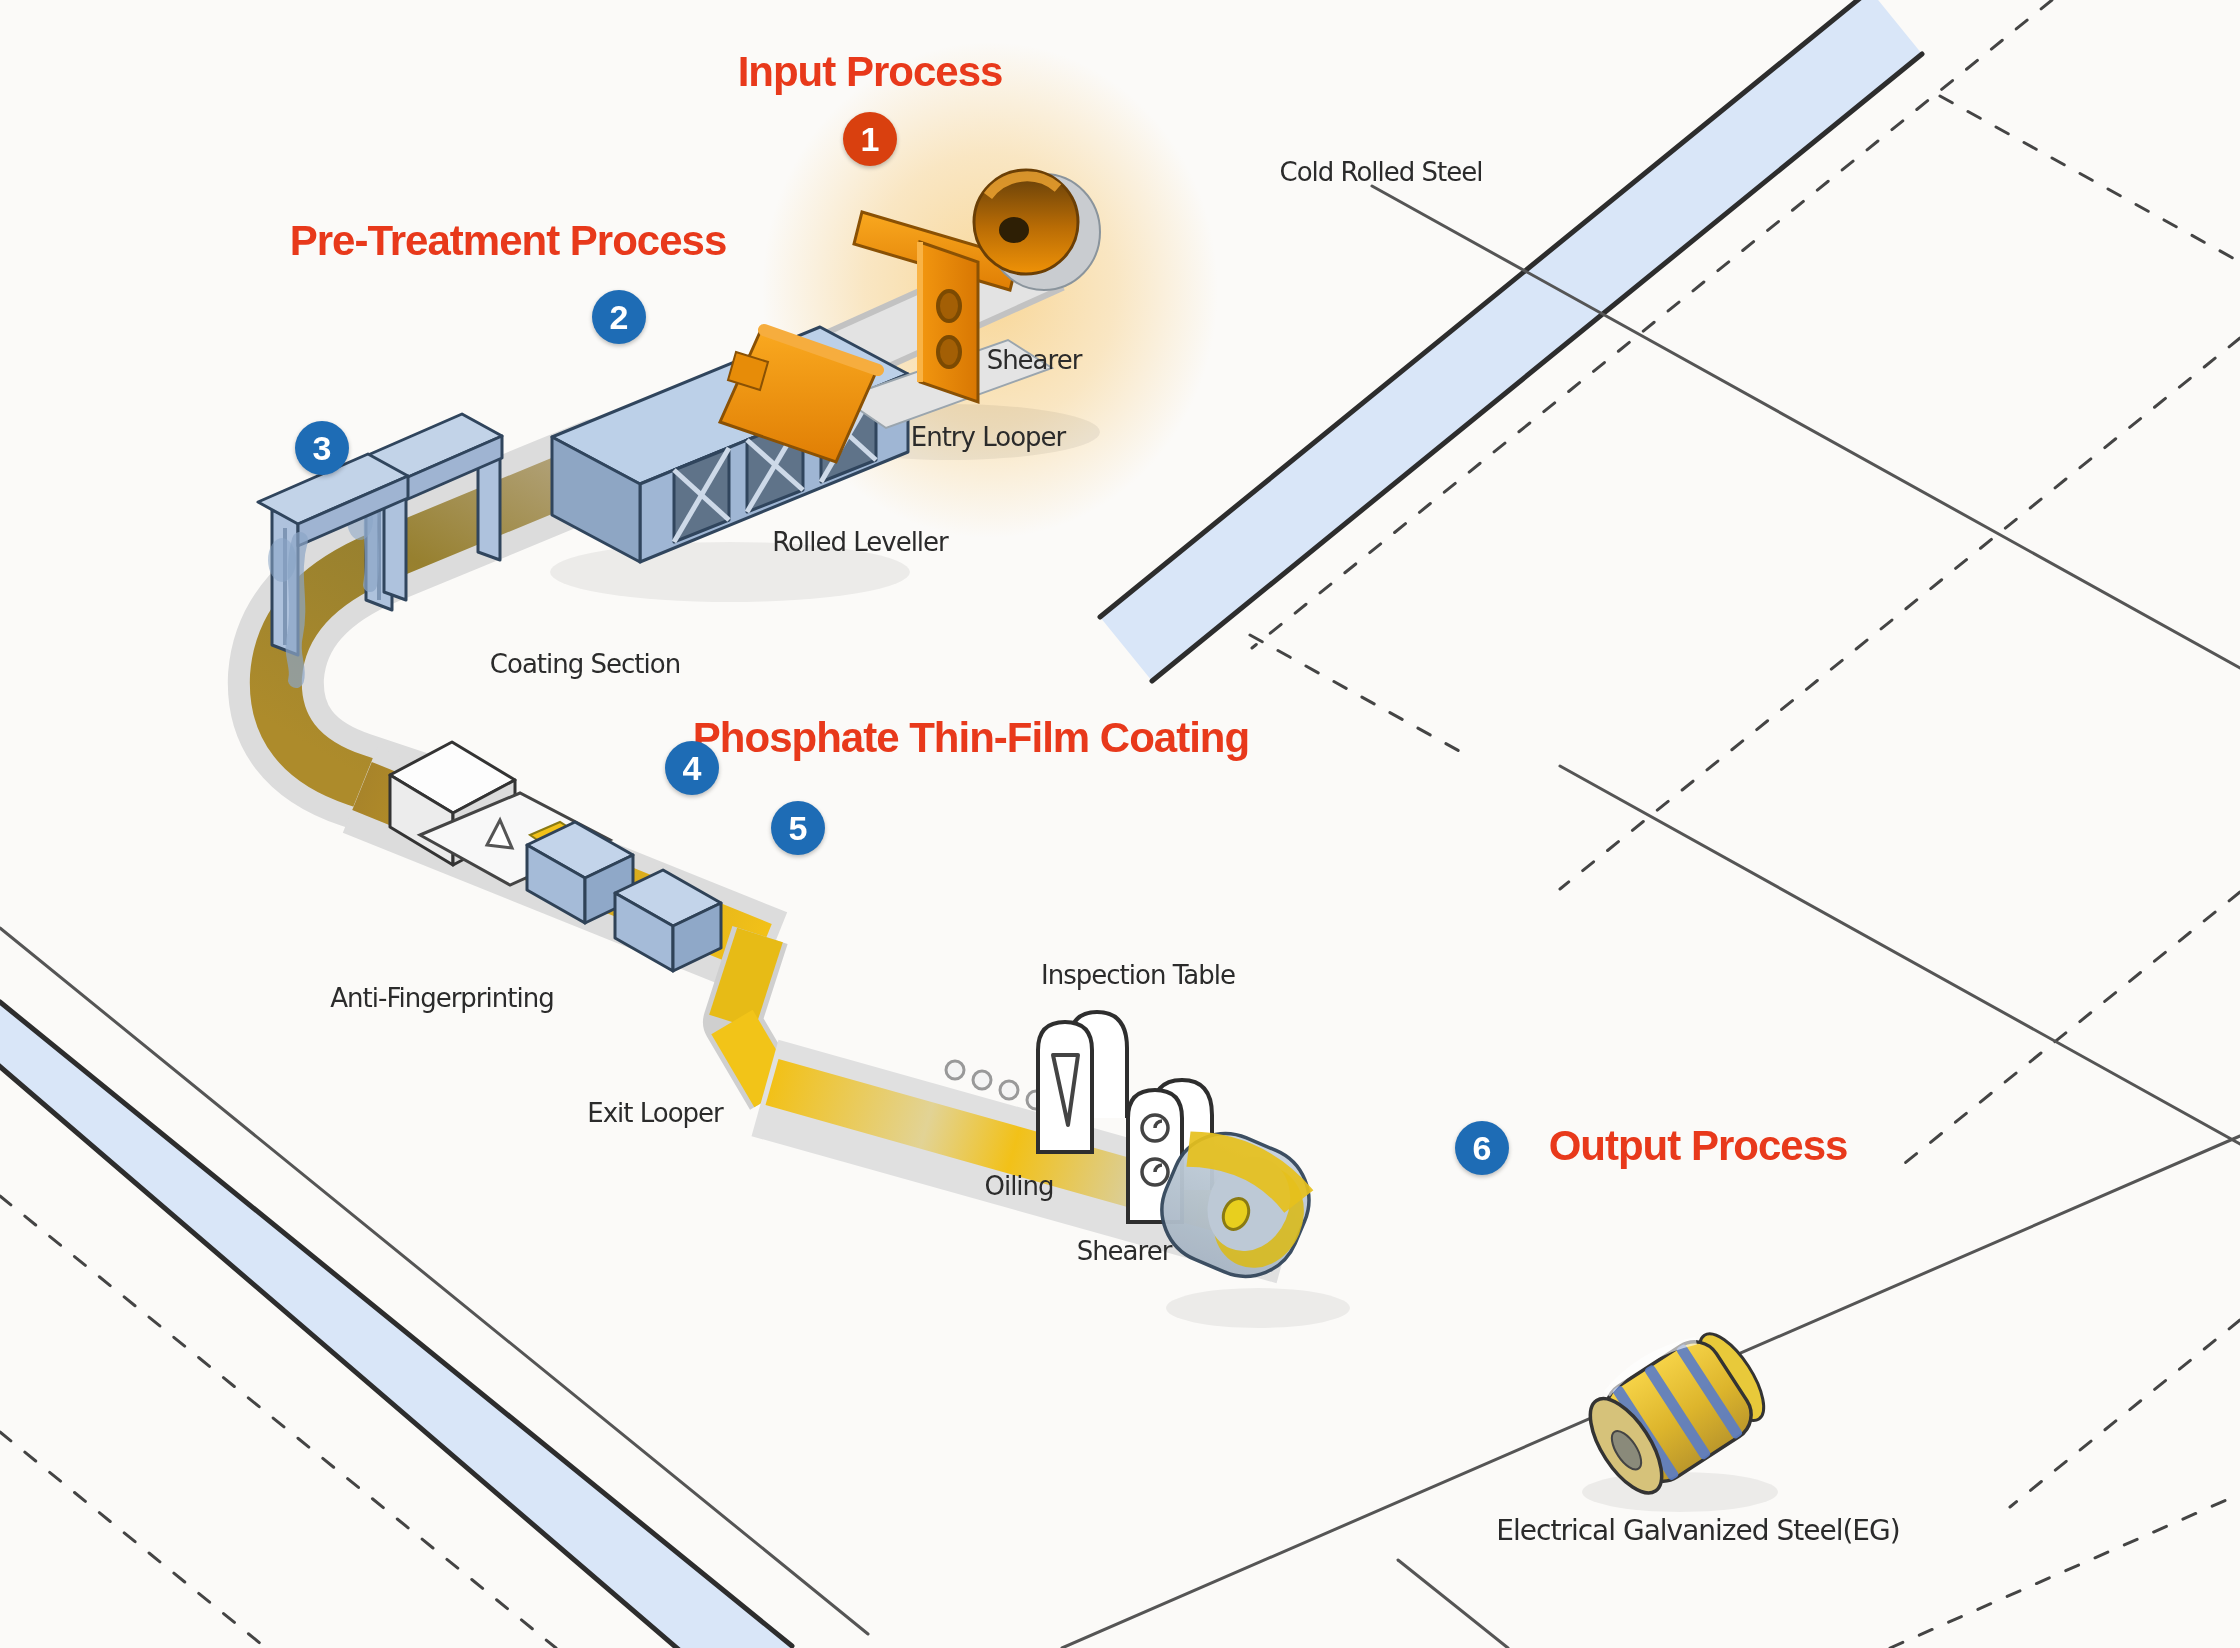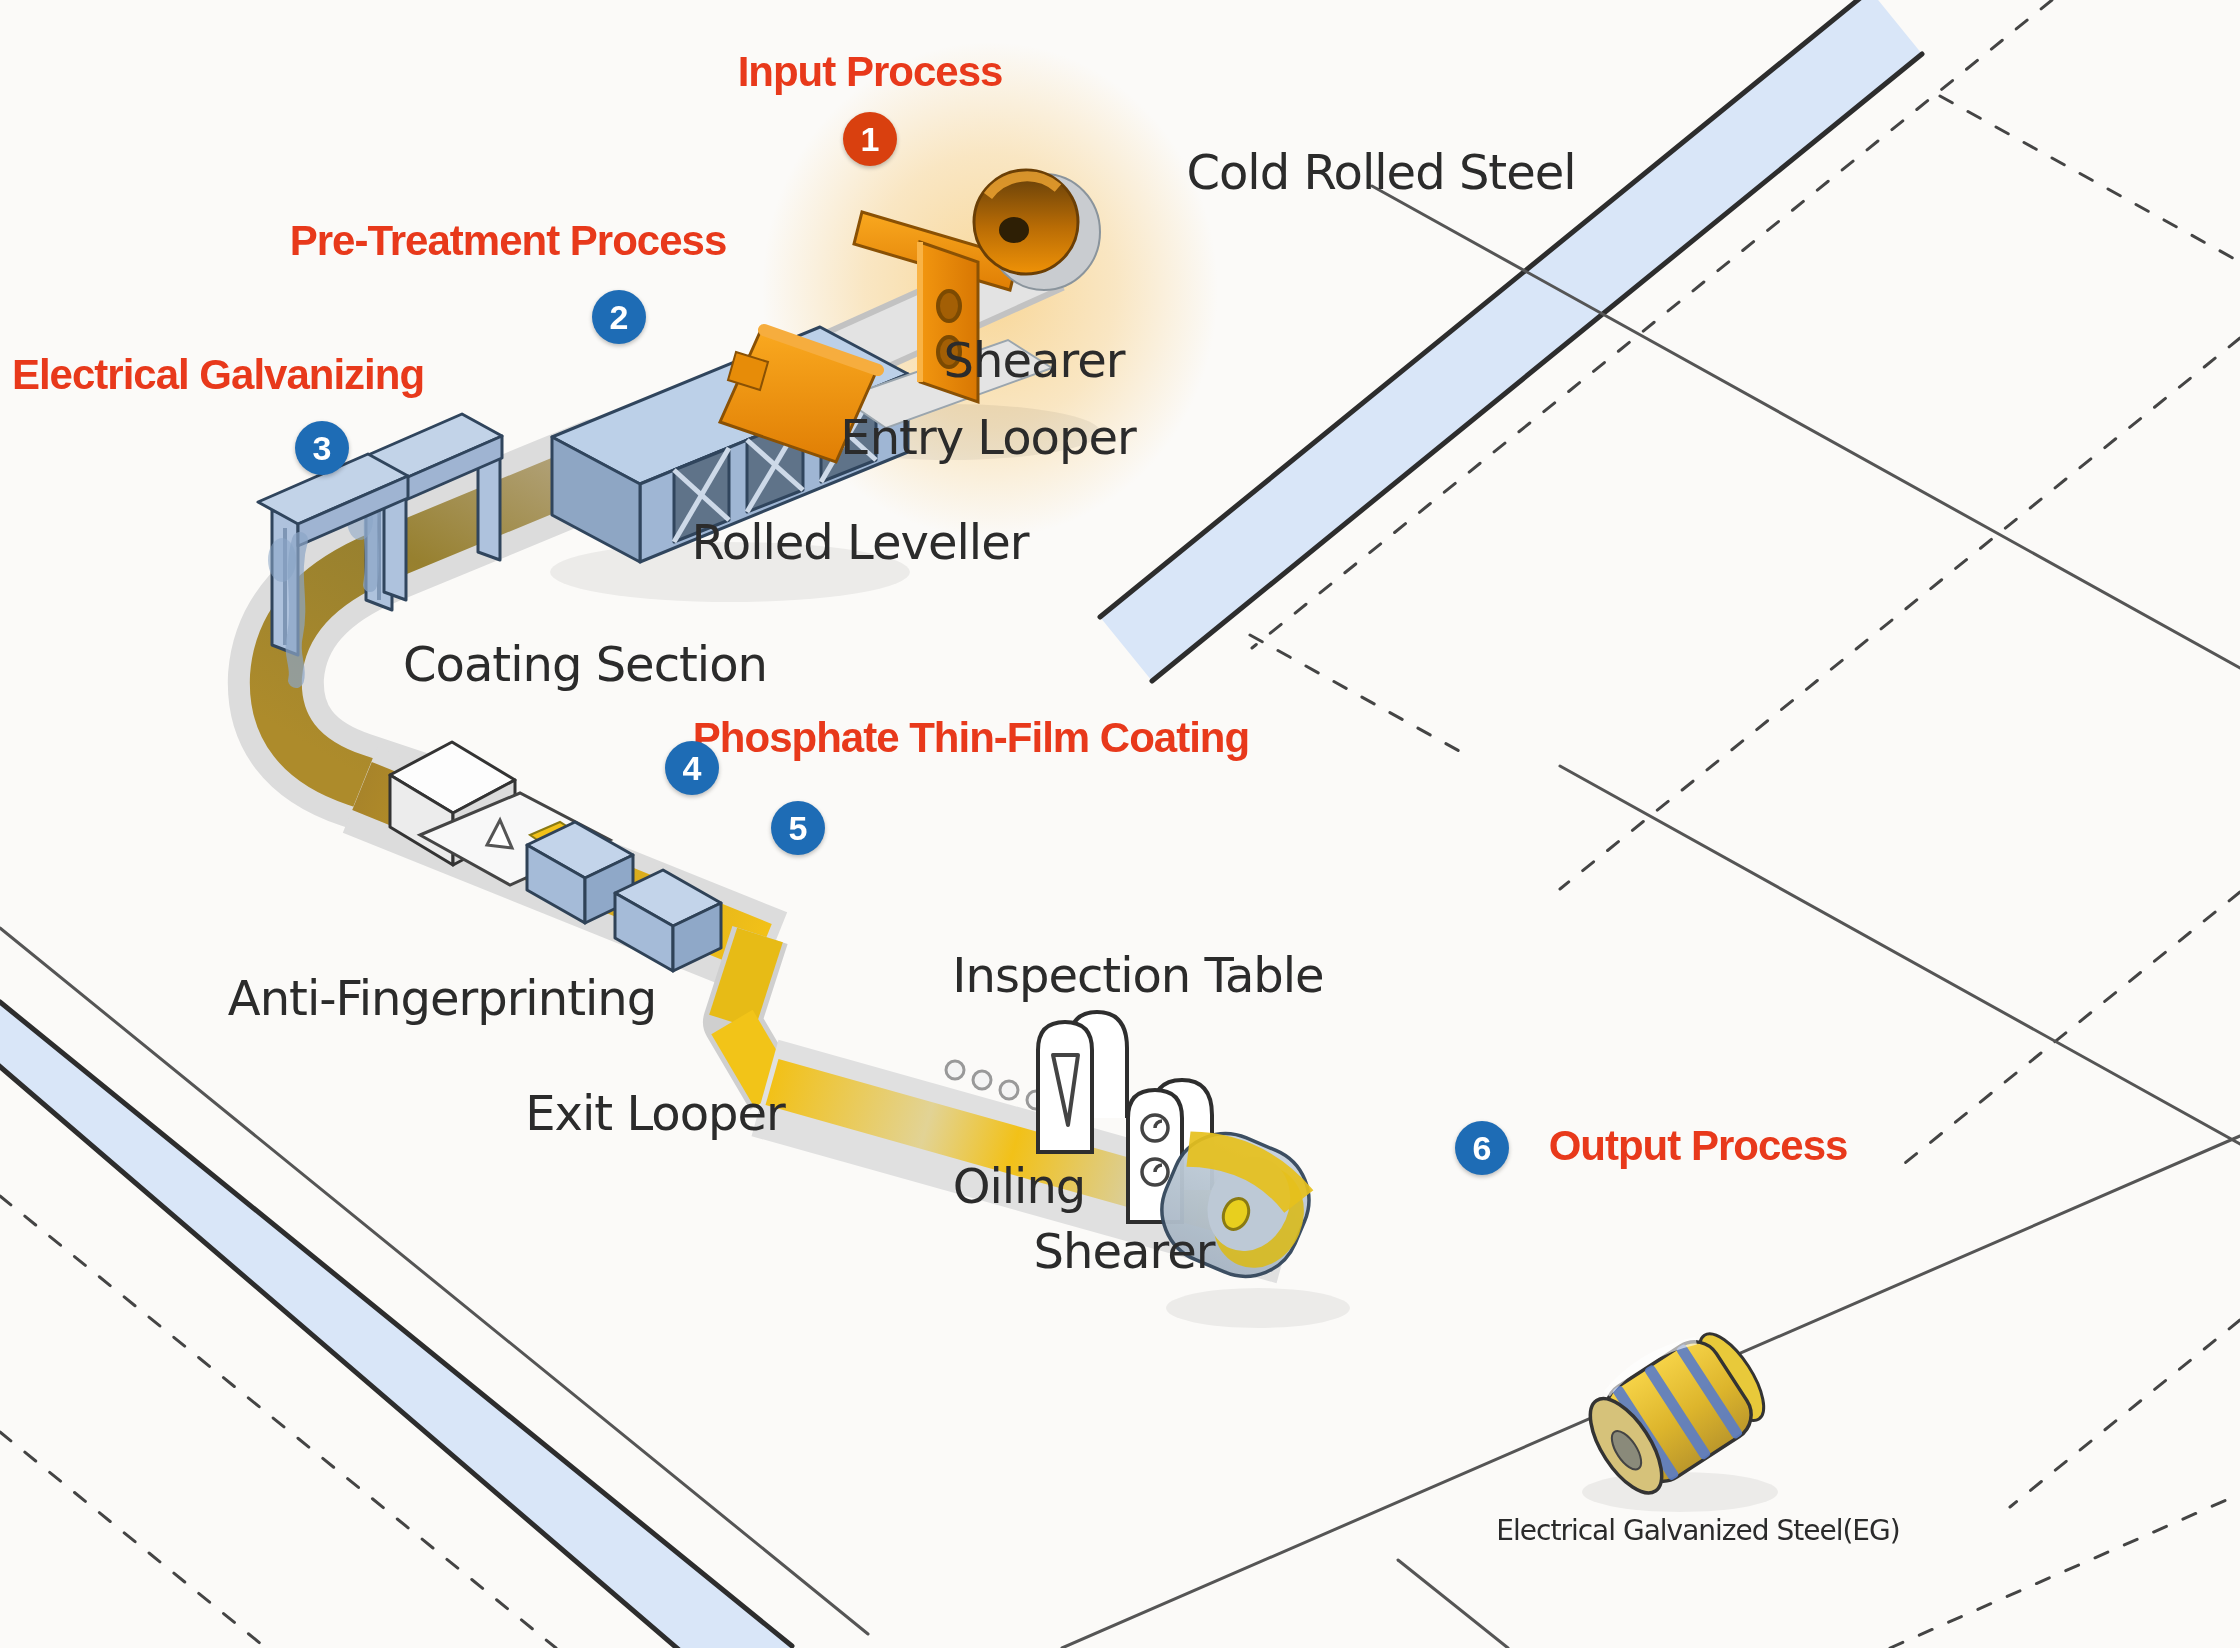--- a/index.html
+++ b/index.html
@@ -15,21 +15,21 @@
   .labels-layer{position:absolute;left:0;top:0;width:100%;height:100%;}
   .step-label{
     position:absolute;transform:translate(-50%,-50%);
     font-family:"Liberation Sans",sans-serif;
     font-weight:700;font-size:42px;line-height:1;
     letter-spacing:-1px;color:#e8391b;white-space:nowrap;
   }
   .equip-label{
     position:absolute;transform:translate(-50%,-50%);
     font-family:"DejaVu Sans",sans-serif;
-    font-weight:400;font-size:48px;line-height:1.1;
+    font-weight:400;font-size:26px;line-height:1.1;
     letter-spacing:-1px;color:#2b2b2b;white-space:nowrap;
   }
   .equip-label.small{font-size:28px;}
   .badge{
     position:absolute;width:54px;height:54px;border-radius:50%;
     display:flex;align-items:center;justify-content:center;
     font-family:"Liberation Sans",sans-serif;
     font-weight:700;font-size:34px;color:#ffffff;
     box-shadow:0 2px 4px rgba(0,0,0,0.25);
   }
@@ -289,21 +289,20 @@
     <ellipse cx="-62" cy="0" rx="24" ry="54" fill="#d6c27a" stroke="#333" stroke-width="3.5"></ellipse>
     <ellipse cx="-64" cy="4" rx="10" ry="22" fill="#8a8a7a" stroke="#444" stroke-width="2"></ellipse>
     <path d="M -50,-54 Q 0,-70 54,-50" stroke="#ffffff" stroke-width="8" opacity="0.6" fill="none"></path>
   </g>
 </svg>
 
 <div class="labels-layer">
 
   <div class="step-label" style="left:870px;top:72px">Input Process</div>
   <div class="step-label" style="left:508px;top:241px">Pre-Treatment Process</div>
-  <div class="step-label" style="left:218px;top:375px">Electrical Galvanizing</div>
   <div class="step-label" style="left:971px;top:738px">Phosphate Thin-Film Coating</div>
   <div class="step-label" style="left:1698px;top:1146px">Output Process</div>
 
   <div class="badge red" style="left:843px;top:112px">1</div>
   <div class="badge blue" style="left:592px;top:290px">2</div>
   <div class="badge blue" style="left:295px;top:421px">3</div>
   <div class="badge blue" style="left:665px;top:741px">4</div>
   <div class="badge blue" style="left:771px;top:801px">5</div>
   <div class="badge blue" style="left:1455px;top:1121px">6</div>
 

